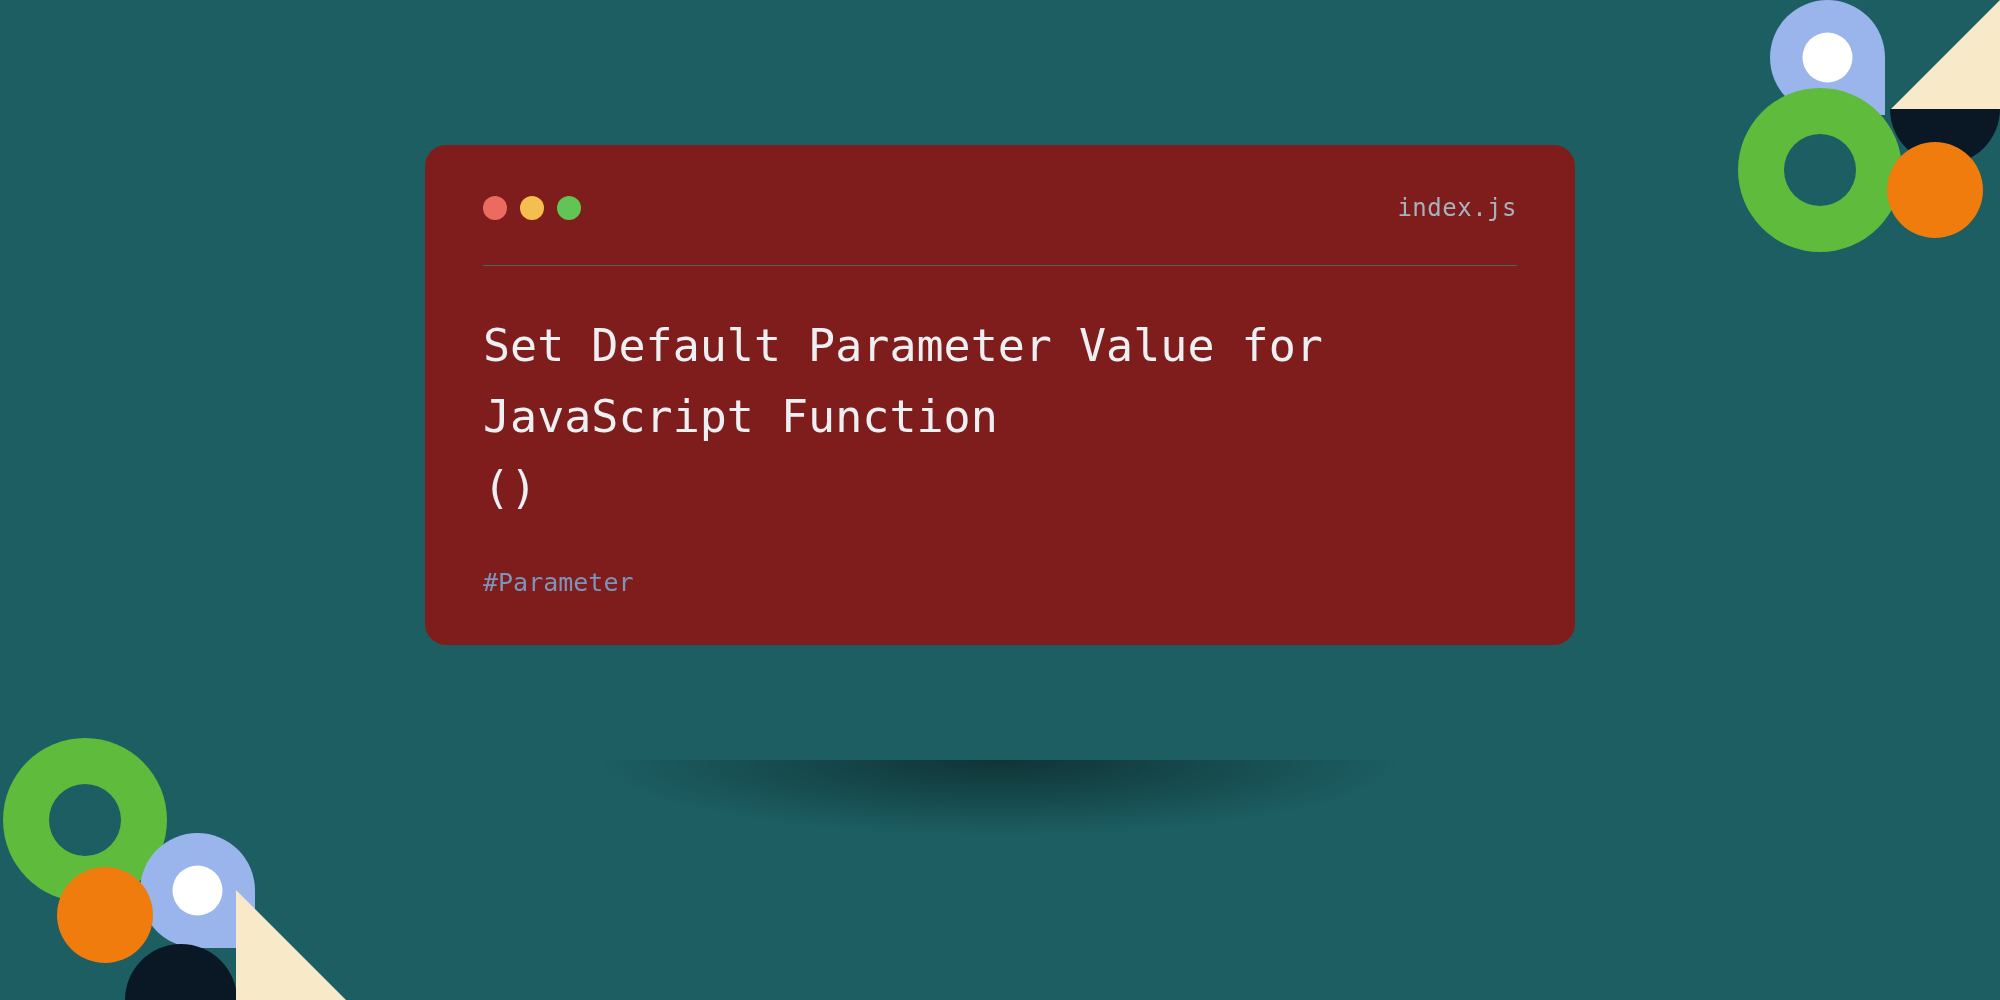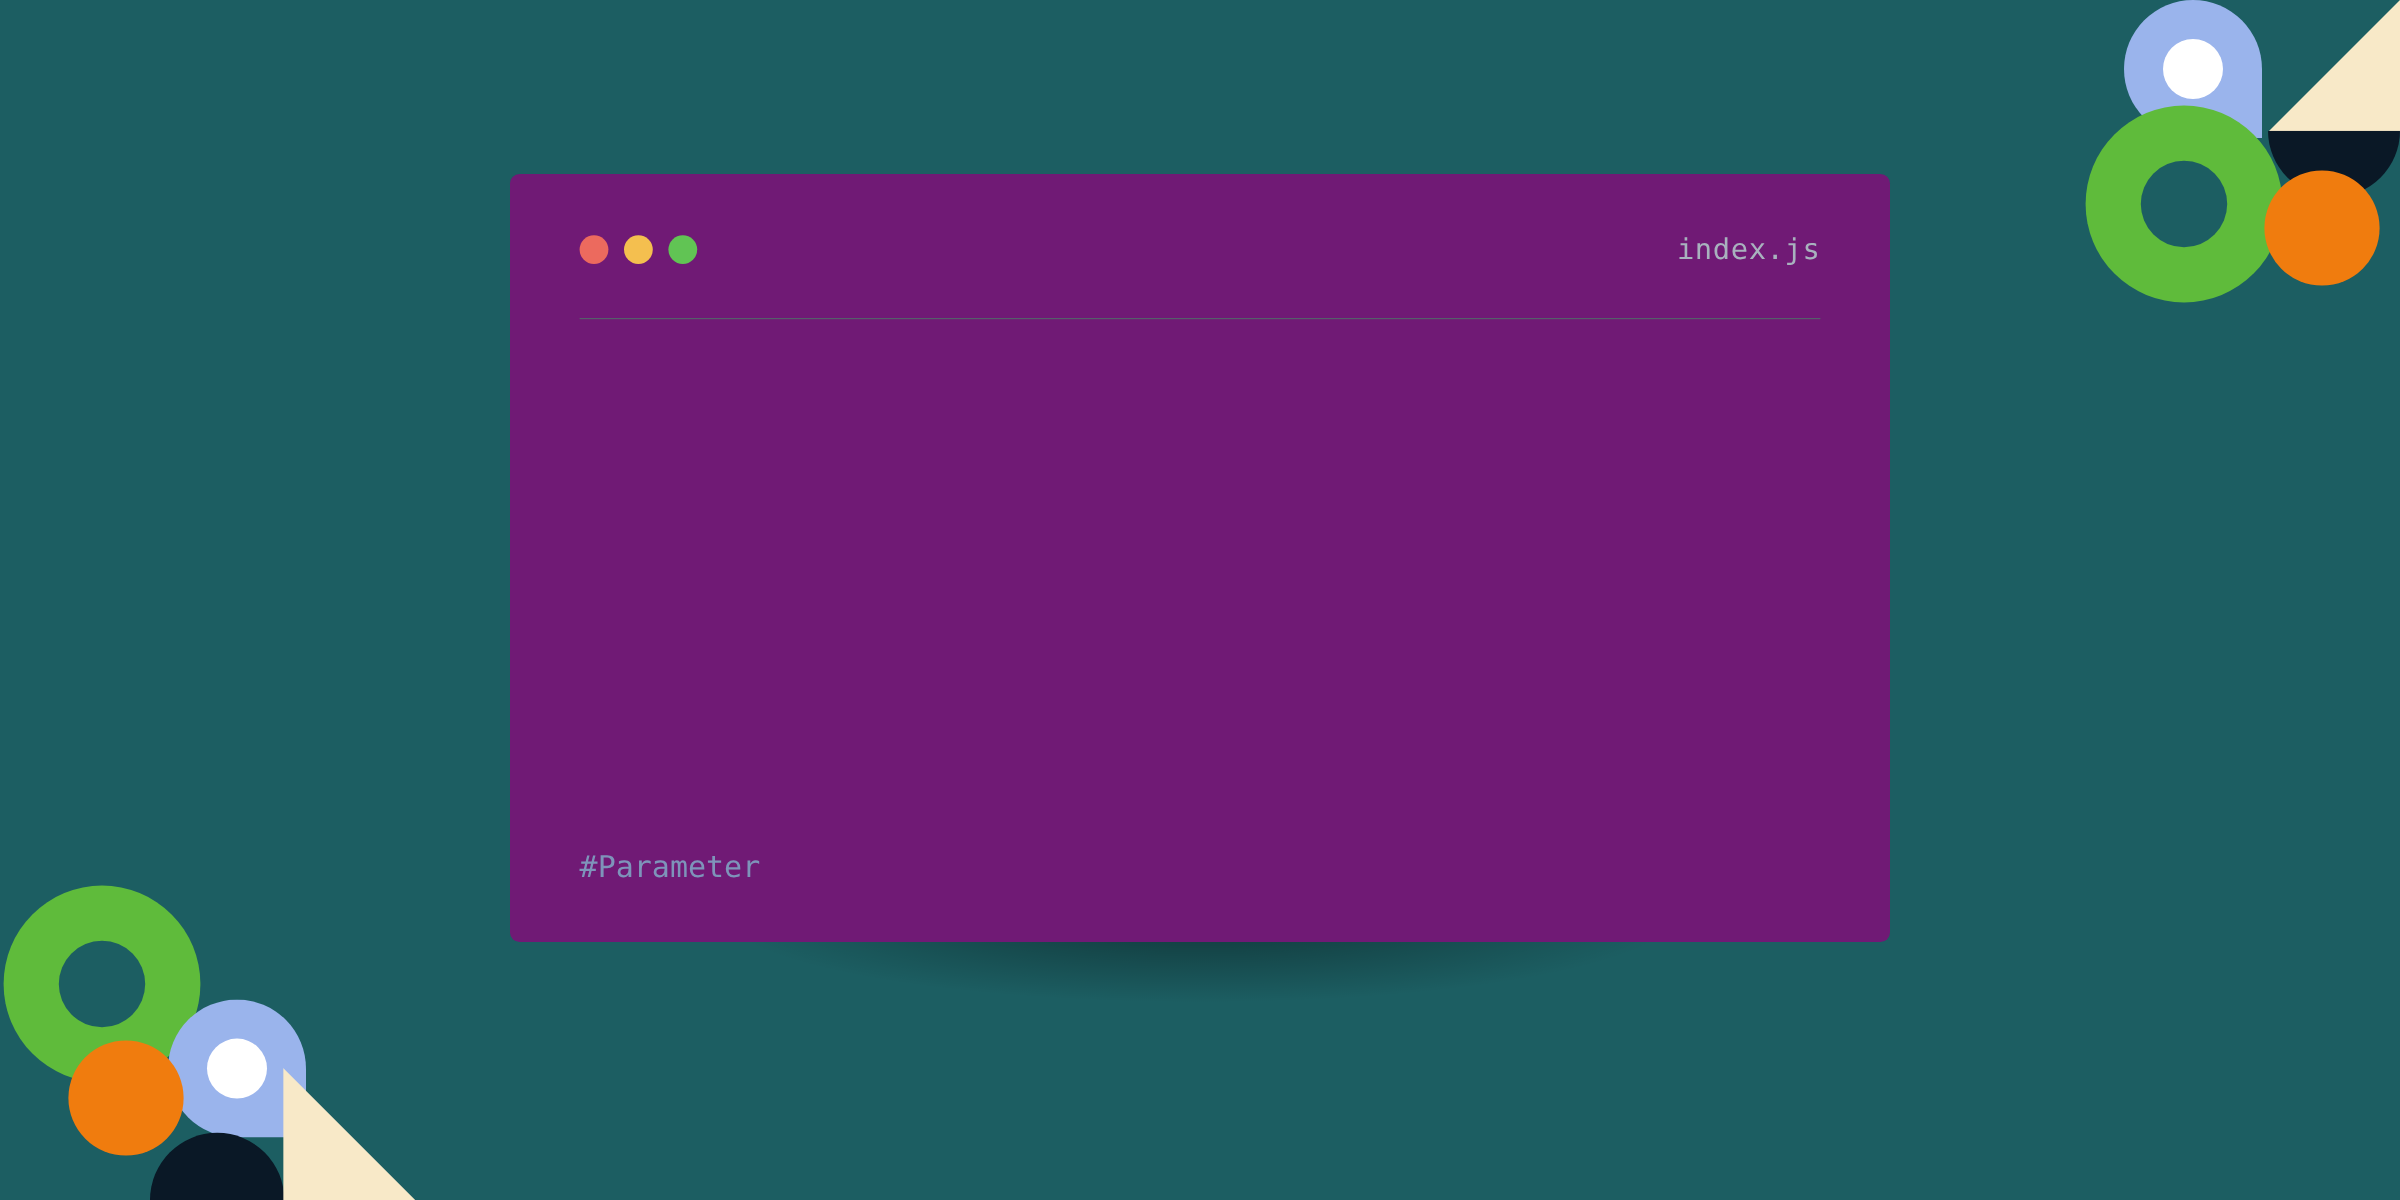--- a/index.html
+++ b/index.html
@@ -11,23 +11,23 @@
   overflow: hidden;
   font-family: ui-monospace, 'SF Mono', Menlo, Consolas, monospace;
 }
 
 
 .code-window {
   position: absolute;
   left: 425px;
   top: 145px;
   width: 1150px;
-  height: 640px;
-  background: #701a75;
-  border-radius: 8px;
+  height: 500px;
+  background: #7f1d1d;
+  border-radius: 21px;
   padding: 48px 58px;
 }
 
 .shadow {
   position: absolute;
   left: 425px;
   top: 760px;
   width: 1150px;
   height: 180px;
   background: radial-gradient(ellipse 50% 60% at center top, rgba(0,0,0,0.45), rgba(0,0,0,0) 70%);
@@ -97,20 +97,23 @@
 <div class="code-window">
   <div class="titlebar">
     <div class="traffic-lights">
       <div class="traffic-dot traffic-red"></div>
       <div class="traffic-dot traffic-yellow"></div>
       <div class="traffic-dot traffic-green"></div>
     </div>
     <div class="filename">index.js</div>
   </div>
   <div class="divider"></div>
+  <div class="code-title">Set Default Parameter Value for
+JavaScript Function
+()</div>
   <div class="tag">#Parameter</div>
 </div>
 
 <div class="deco deco-tr">
 
   <svg style="right:0; top:0;" width="110" height="110">
     <polygon points="110,0 110,110 0,110" fill="#f8e9c8"></polygon>
   </svg>
 
   <svg style="right:0; top:109px;" width="110" height="56">

